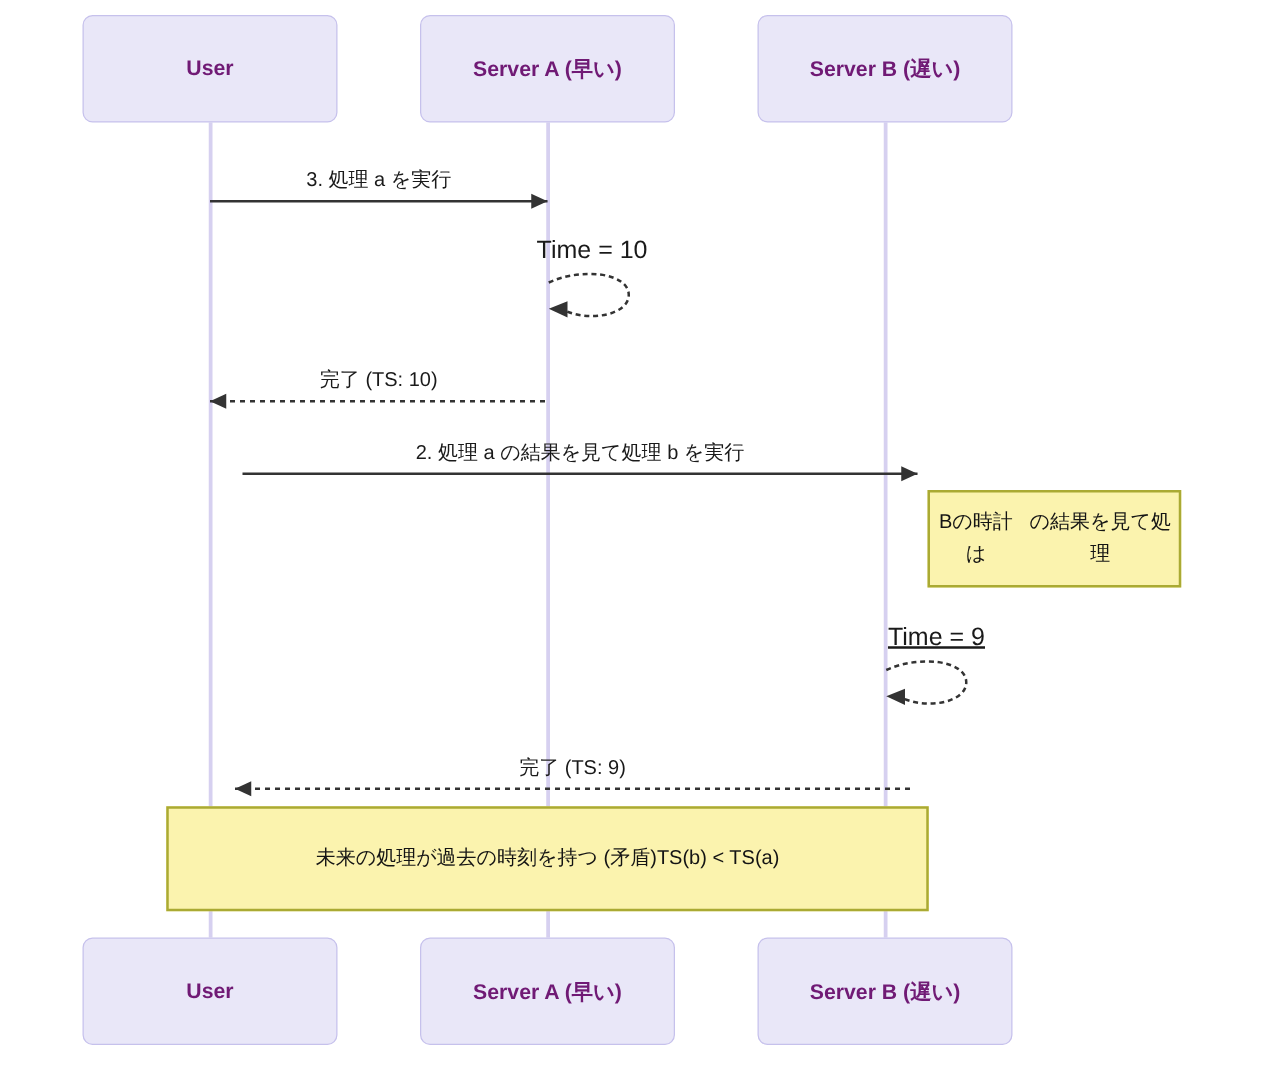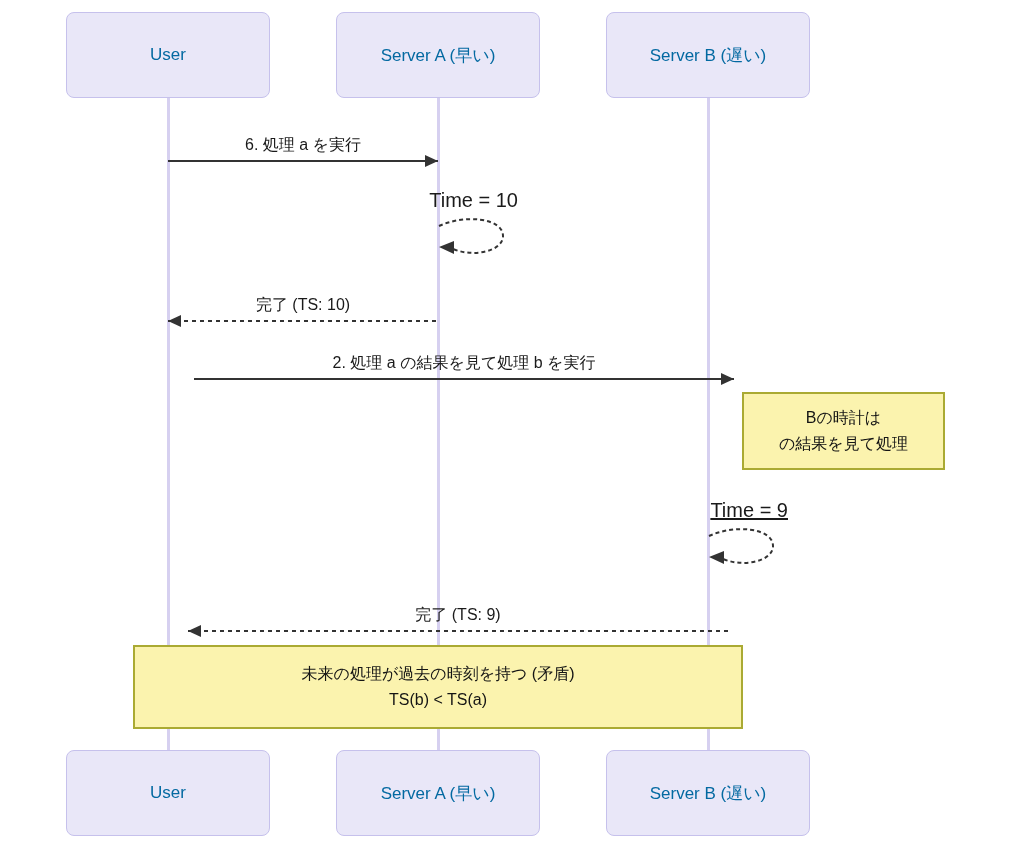--- a/index.html
+++ b/index.html
@@ -16,23 +16,24 @@
     top:98px; height:652px; width:3px;
     background:#d6d0f0;
   }
   .actor {
     position:absolute;
     width:204px; height:86px;
     background:#e9e7f8;
     border:1px solid #c6c1ec;
     border-radius:8px;
     display:flex; align-items:center; justify-content:center;
-    font-size:17px; color:#0369a1;
+    font-size:17px; color:#701a75;
     box-sizing:border-box;
     white-space:nowrap;
+    font-weight:bold;
   }
   .message { position:absolute; }
   .msg-label {
     text-align:center;
     font-size:16px;
     height:22px; line-height:22px;
     margin-bottom:4px;
     white-space:nowrap;
     color:#1a1a1a;
   }
@@ -58,21 +59,21 @@
     font-size:20px; height:22px; line-height:22px;
     white-space:nowrap;
     color:#1a1a1a;
   }
   .loop-svg { position:absolute; }
   .note {
     position:absolute;
     background:#fbf3ae;
     border:2px solid #aaaa33;
     box-sizing:border-box;
-    display:flex; flex-direction:column;
+    display:flex; flex-direction:row;
     align-items:center; justify-content:center;
     text-align:center;
     font-size:16px; line-height:26px;
     color:#141414;
   }
 </style>
 </head>
 <body>
 
 <div class="canvas">
@@ -85,21 +86,21 @@
     <span>User</span>
   </div>
   <div class="actor" style="left:336px; top:12px;">
     <span>Server A (早い)</span>
   </div>
   <div class="actor" style="left:606px; top:12px;">
     <span>Server B (遅い)</span>
   </div>
 
   <div class="message" style="left:168px; top:134px; width:270px;">
-    <div class="msg-label">6. 処理 a を実行</div>
+    <div class="msg-label">3. 処理 a を実行</div>
     <div class="msg-line line-solid">
       <span class="head-right"></span>
     </div>
   </div>
 
   <div class="loop-label" style="left:358px; top:189px;">Time = 10</div>
   <svg class="loop-svg" style="left:437px; top:214px;" width="72" height="46" viewBox="0 0 72 46">
     <path d="M 2 12 C 28 0, 66 4, 66 22 C 66 38, 34 44, 14 34" fill="none" stroke="#333333" stroke-width="2" stroke-dasharray="4 3"></path>
     <polygon points="17,27 17,40 2,33" fill="#333333"></polygon>
   </svg>

